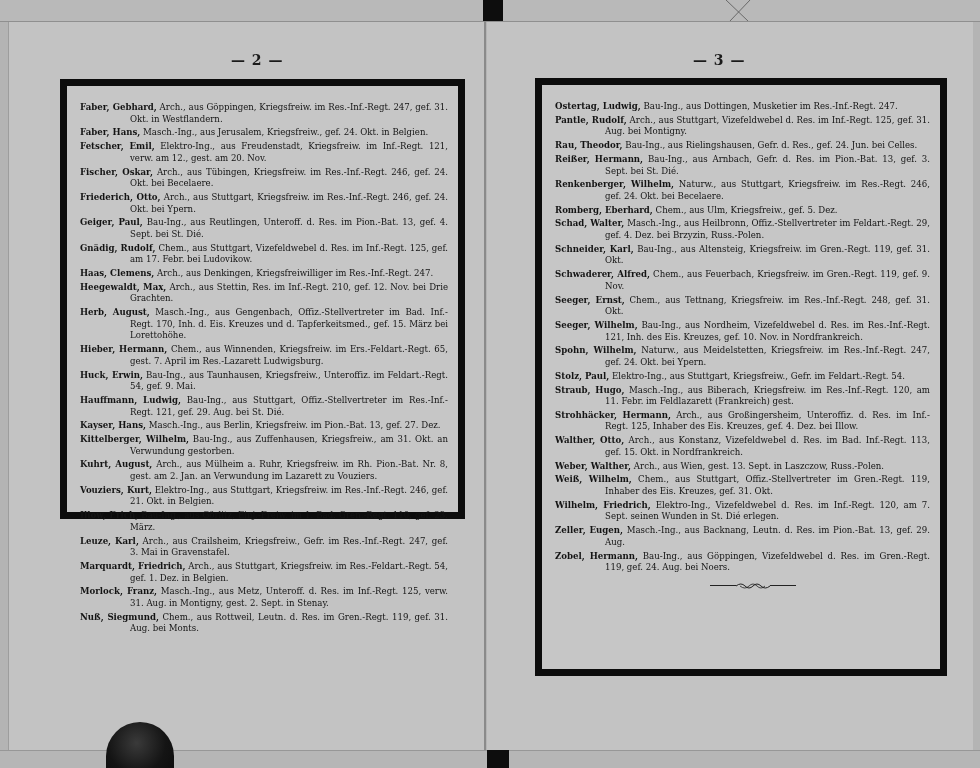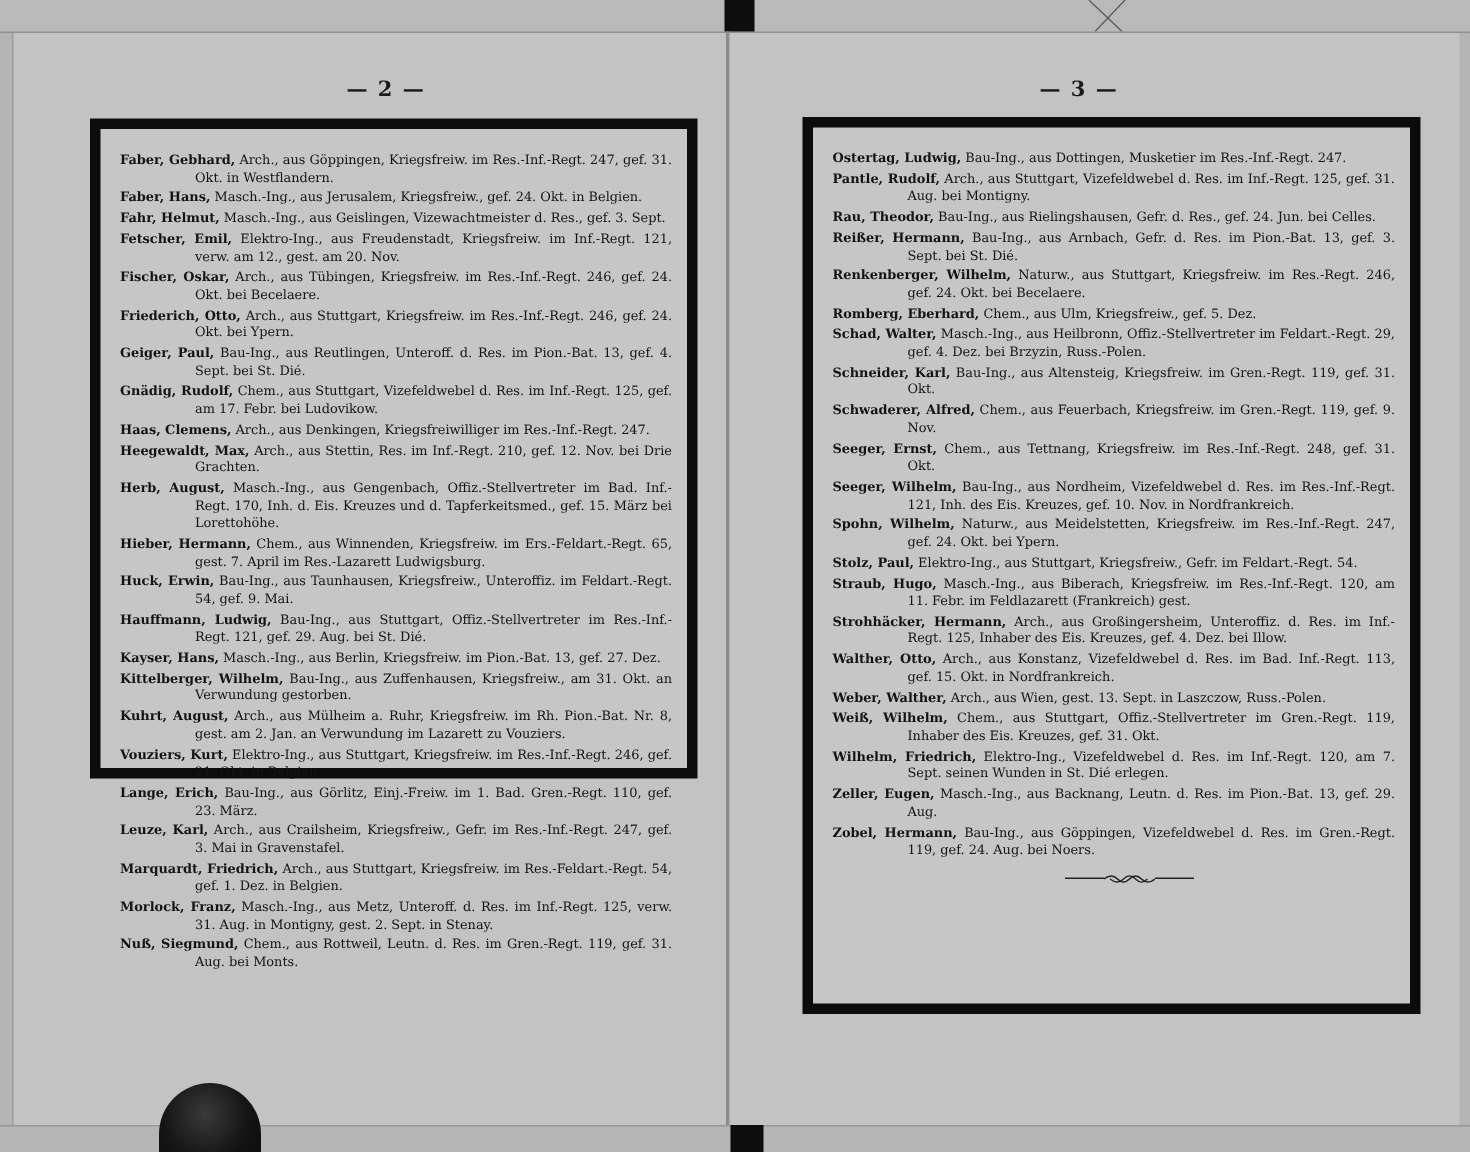--- a/index.html
+++ b/index.html
@@ -61,37 +61,36 @@
   <line x1="6" y1="0" x2="28" y2="21" stroke="#555" stroke-width="0.8"></line>
   <line x1="30" y1="0" x2="10" y2="21" stroke="#555" stroke-width="0.8"></line>
 </svg>
 
 <div class="page left">
   <div class="page-num">— 2 —</div>
   <div class="frame">
     <div class="entries" id="list-0">
         <div class="entry"><span class="name">Faber, Gebhard,</span><span> Arch., aus Göppingen, Kriegsfreiw. im Res.-Inf.-Regt. 247, gef. 31. Okt. in Westflandern.</span></div>
         <div class="entry"><span class="name">Faber, Hans,</span><span> Masch.-Ing., aus Jerusalem, Kriegsfreiw., gef. 24. Okt. in Belgien.</span></div>
-        <div class="entry"><span class="name">Fahr, Helmut,</span><span> Masch.-Ing., aus Geislingen, Vizewachtmeister d. Res., gef. 3. Sept.</span></div>
         <div class="entry"><span class="name">Fetscher, Emil,</span><span> Elektro-Ing., aus Freudenstadt, Kriegsfreiw. im Inf.-Regt. 121, verw. am 12., gest. am 20. Nov.</span></div>
         <div class="entry"><span class="name">Fischer, Oskar,</span><span> Arch., aus Tübingen, Kriegsfreiw. im Res.-Inf.-Regt. 246, gef. 24. Okt. bei Becelaere.</span></div>
         <div class="entry"><span class="name">Friederich, Otto,</span><span> Arch., aus Stuttgart, Kriegsfreiw. im Res.-Inf.-Regt. 246, gef. 24. Okt. bei Ypern.</span></div>
         <div class="entry"><span class="name">Geiger, Paul,</span><span> Bau-Ing., aus Reutlingen, Unteroff. d. Res. im Pion.-Bat. 13, gef. 4. Sept. bei St. Dié.</span></div>
         <div class="entry"><span class="name">Gnädig, Rudolf,</span><span> Chem., aus Stuttgart, Vizefeldwebel d. Res. im Inf.-Regt. 125, gef. am 17. Febr. bei Ludovikow.</span></div>
         <div class="entry"><span class="name">Haas, Clemens,</span><span> Arch., aus Denkingen, Kriegsfreiwilliger im Res.-Inf.-Regt. 247.</span></div>
         <div class="entry"><span class="name">Heegewaldt, Max,</span><span> Arch., aus Stettin, Res. im Inf.-Regt. 210, gef. 12. Nov. bei Drie Grachten.</span></div>
         <div class="entry"><span class="name">Herb, August,</span><span> Masch.-Ing., aus Gengenbach, Offiz.-Stellvertreter im Bad. Inf.-Regt. 170, Inh. d. Eis. Kreuzes und d. Tapferkeitsmed., gef. 15. März bei Lorettohöhe.</span></div>
         <div class="entry"><span class="name">Hieber, Hermann,</span><span> Chem., aus Winnenden, Kriegsfreiw. im Ers.-Feldart.-Regt. 65, gest. 7. April im Res.-Lazarett Ludwigsburg.</span></div>
         <div class="entry"><span class="name">Huck, Erwin,</span><span> Bau-Ing., aus Taunhausen, Kriegsfreiw., Unteroffiz. im Feldart.-Regt. 54, gef. 9. Mai.</span></div>
         <div class="entry"><span class="name">Hauffmann, Ludwig,</span><span> Bau-Ing., aus Stuttgart, Offiz.-Stellvertreter im Res.-Inf.-Regt. 121, gef. 29. Aug. bei St. Dié.</span></div>
         <div class="entry"><span class="name">Kayser, Hans,</span><span> Masch.-Ing., aus Berlin, Kriegsfreiw. im Pion.-Bat. 13, gef. 27. Dez.</span></div>
         <div class="entry"><span class="name">Kittelberger, Wilhelm,</span><span> Bau-Ing., aus Zuffenhausen, Kriegsfreiw., am 31. Okt. an Verwundung gestorben.</span></div>
         <div class="entry"><span class="name">Kuhrt, August,</span><span> Arch., aus Mülheim a. Ruhr, Kriegsfreiw. im Rh. Pion.-Bat. Nr. 8, gest. am 2. Jan. an Verwundung im Lazarett zu Vouziers.</span></div>
         <div class="entry"><span class="name">Vouziers, Kurt,</span><span> Elektro-Ing., aus Stuttgart, Kriegsfreiw. im Res.-Inf.-Regt. 246, gef. 21. Okt. in Belgien.</span></div>
-        <div class="entry"><span class="name">Lange, Erich,</span><span> Bau-Ing., aus Görlitz, Einj.-Freiw. im 1. Bad. Gren.-Regt. 110, gef. 23. März.</span></div>
+        <div class="entry"><span class="name">Illow, Erich,</span><span> Bau-Ing., aus Görlitz, Einj.-Freiw. im 1. Bad. Gren.-Regt. 110, gef. 23. März.</span></div>
         <div class="entry"><span class="name">Leuze, Karl,</span><span> Arch., aus Crailsheim, Kriegsfreiw., Gefr. im Res.-Inf.-Regt. 247, gef. 3. Mai in Gravenstafel.</span></div>
         <div class="entry"><span class="name">Marquardt, Friedrich,</span><span> Arch., aus Stuttgart, Kriegsfreiw. im Res.-Feldart.-Regt. 54, gef. 1. Dez. in Belgien.</span></div>
         <div class="entry"><span class="name">Morlock, Franz,</span><span> Masch.-Ing., aus Metz, Unteroff. d. Res. im Inf.-Regt. 125, verw. 31. Aug. in Montigny, gest. 2. Sept. in Stenay.</span></div>
         <div class="entry"><span class="name">Nuß, Siegmund,</span><span> Chem., aus Rottweil, Leutn. d. Res. im Gren.-Regt. 119, gef. 31. Aug. bei Monts.</span></div>
       </div>
   </div>
 </div>
 
 <div class="gutter"></div>
 

